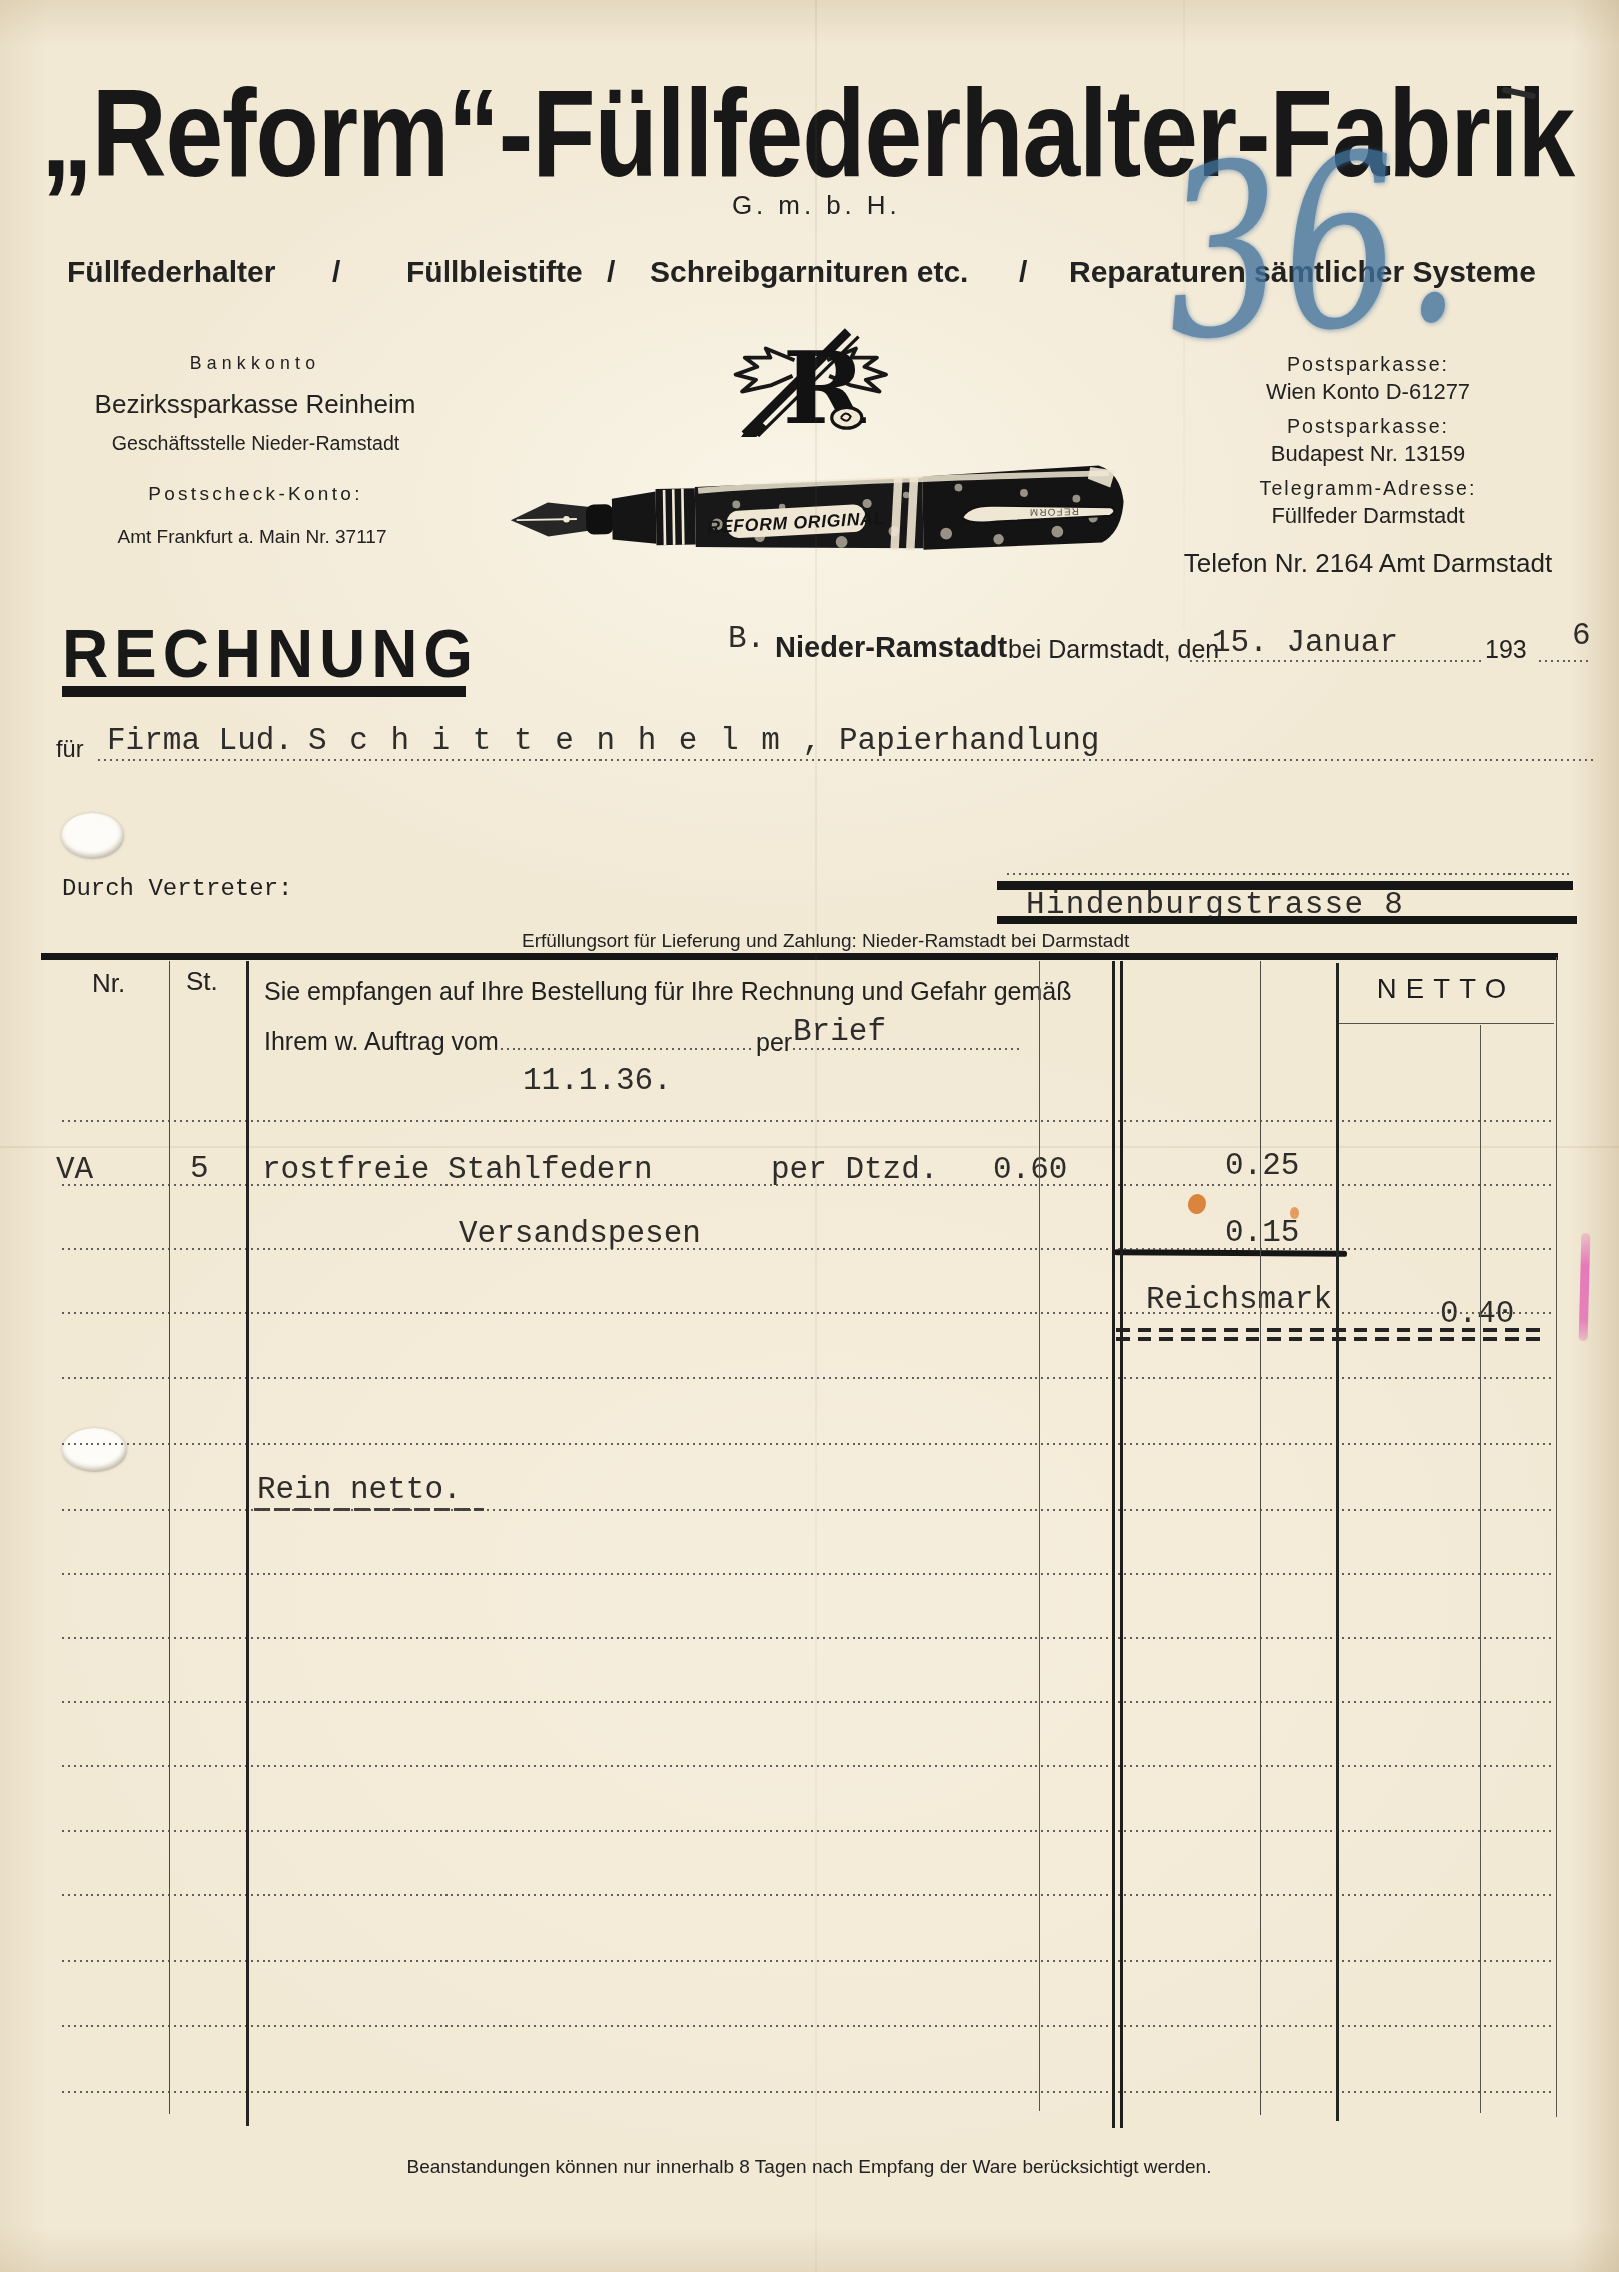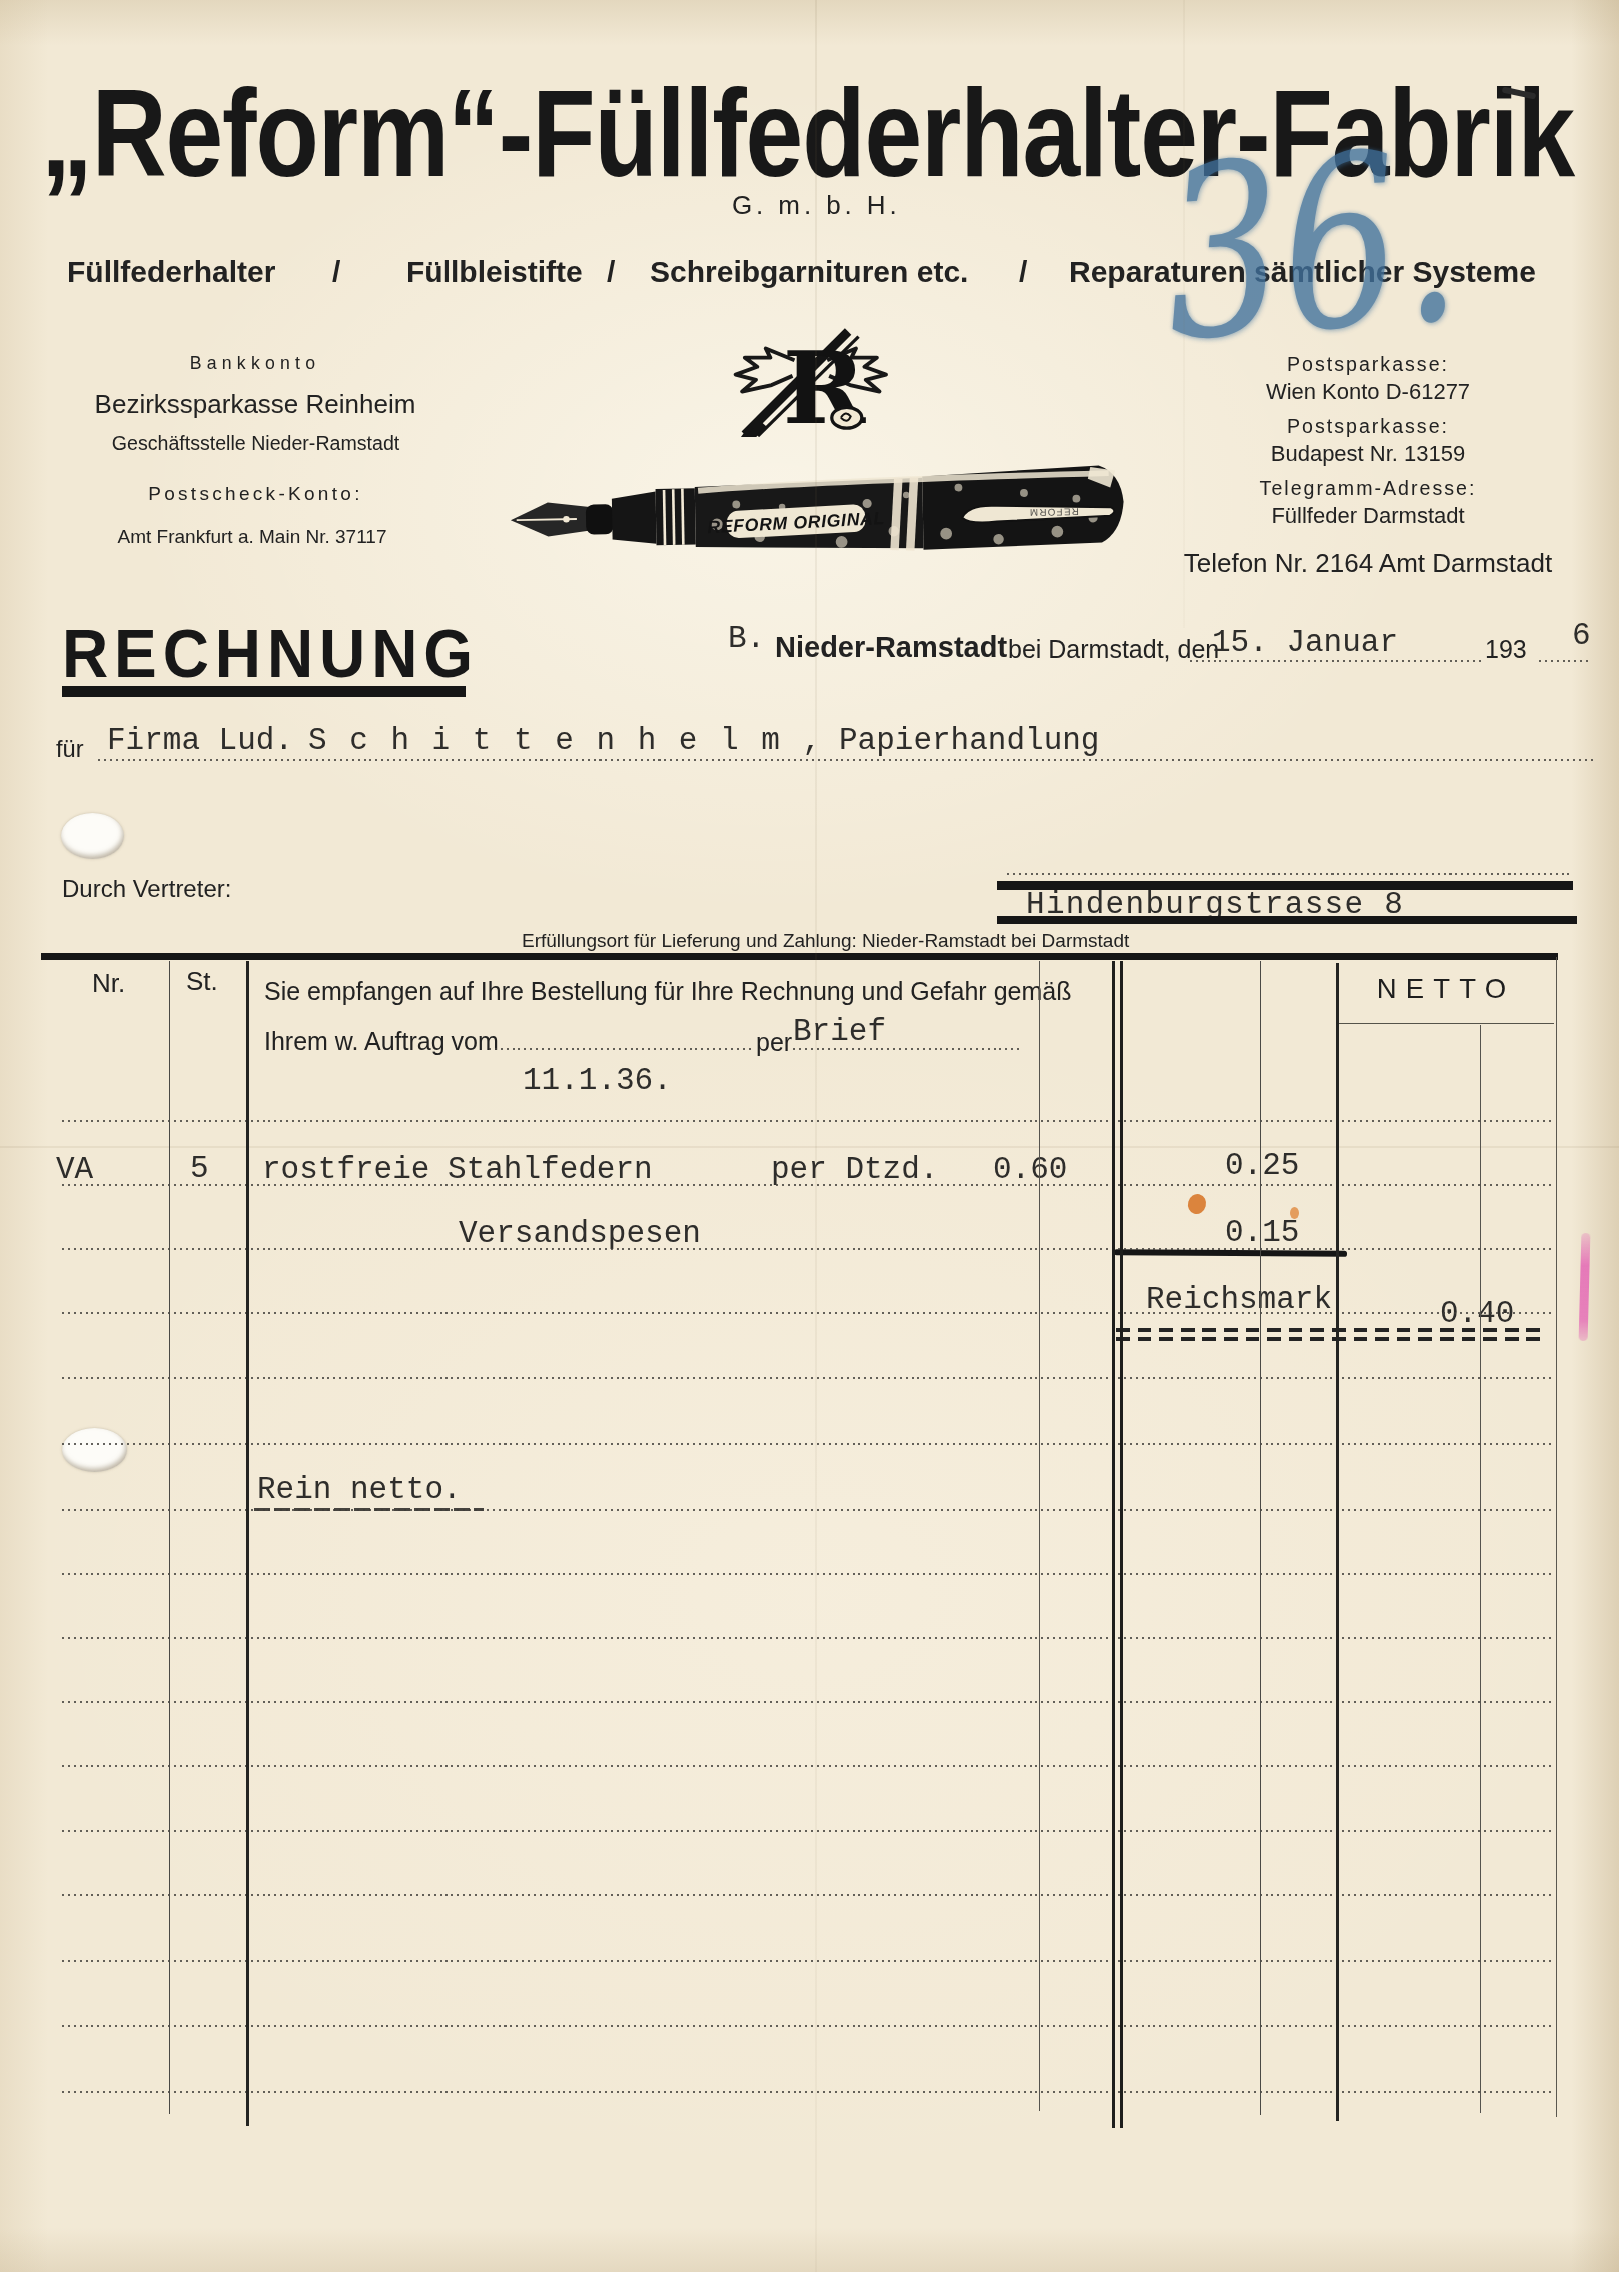--- a/index.html
+++ b/index.html
@@ -150,21 +150,21 @@
   <div class="abs print" style="left:1485px; top:637px; font-size:25px;">193</div>
   <div class="dotline" style="left:1539px; top:660px; width:52px;"></div>
   <div class="abs typed" style="left:1572px; top:620px;">6</div>
 
   <div class="abs print" style="left:56px; top:738px; font-size:23.6px;">für</div>
   <div class="abs typed" style="left:107px; top:725px;">Firma Lud.</div>
   <div class="abs typed" style="left:308px; top:725px; letter-spacing:2px;">S c h i t t e n h e l m ,</div>
   <div class="abs typed" style="left:839px; top:725px;">Papierhandlung</div>
   <div class="dotline" style="left:98px; top:759px; width:1497px;"></div>
 
-  <div class="abs print" style="left:62px; top:877px; font-size:24px;">Durch Vertreter:</div>
+  <div class="abs print" style="left:62px; top:877px; font-size:24px;font-family:Liberation Mono, monospace;">Durch Vertreter:</div>
   <div class="dotline" style="left:1007px; top:873px; width:563px;"></div>
   <div class="bar" style="left:997px; top:881px; width:576px; height:8.5px;"></div>
   <div class="abs typed" style="left:1026px; top:889px; letter-spacing:1.3px;">Hindenburgstrasse  8</div>
   <div class="bar" style="left:997px; top:916px; width:580px; height:7.9px;"></div>
   <div class="abs print" style="left:522px; top:931px; font-size:19px;">Erfüllungsort für Lieferung und Zahlung: Nieder-Ramstadt bei Darmstadt</div>
 
   <div class="bar" style="left:41px; top:953px; width:1517px; height:7.2px;"></div>
   <div class="abs print" style="left:92px; top:970px; font-size:26px;">Nr.</div>
   <div class="abs print" style="left:186px; top:968px; font-size:26px;">St.</div>
   <div class="abs print ctr netto-label" style="left:1348px; top:975px; width:196px;">NETTO</div>
@@ -190,20 +190,21 @@
   <div class="bar" style="left:1114px; top:1250px; width:233px; height:5.9px; transform:rotate(.4deg); border-radius:2.6px;"></div>
 
   <div class="abs typed" style="left:1146px; top:1284px;">Reichsmark</div>
   <div class="abs typed" style="left:1440px; top:1298px;">0.40</div>
   <div class="dashline" style="left:1116px; top:1328px; width:427px;"></div>
   <div class="dashline" style="left:1116px; top:1337px; width:427px;"></div>
 
   <div class="abs typed" style="left:257px; top:1474px;">Rein netto.</div>
   <div class="typedash" style="left:254px; top:1508px; width:230px;"></div>
 
+  <div class="abs print ctr" style="left:400px; top:2157px; width:818px; font-size:19px;">Beanstandungen können nur innerhalb 8 Tagen nach Empfang der Ware berücksichtigt werden.</div>
 
   <div class="hole" style="left:61px; top:813px; width:63px; height:46px;"></div>
   <div class="hole" style="left:62px; top:1428px; width:65px; height:44px;"></div>
   <div class="stain" style="left:1188px; top:1194px; width:17.7px; height:20px; background:#d8792c; opacity:.9; transform:rotate(15deg);"></div>
   <div class="stain" style="left:1290px; top:1207px; width:9.2px; height:12.4px; background:#e08a3e; opacity:.8;"></div>
   <div class="pinkmark" style="left:1580px; top:1233px;"></div>
   <div class="crease-v" style="left:815px; top:0; height:2273px;"></div>
   <div class="crease-v" style="left:1183px; top:0; height:628px; opacity:.6;"></div>
   <div class="crease-h" style="left:0; top:1146px; width:1620px;"></div>
 

